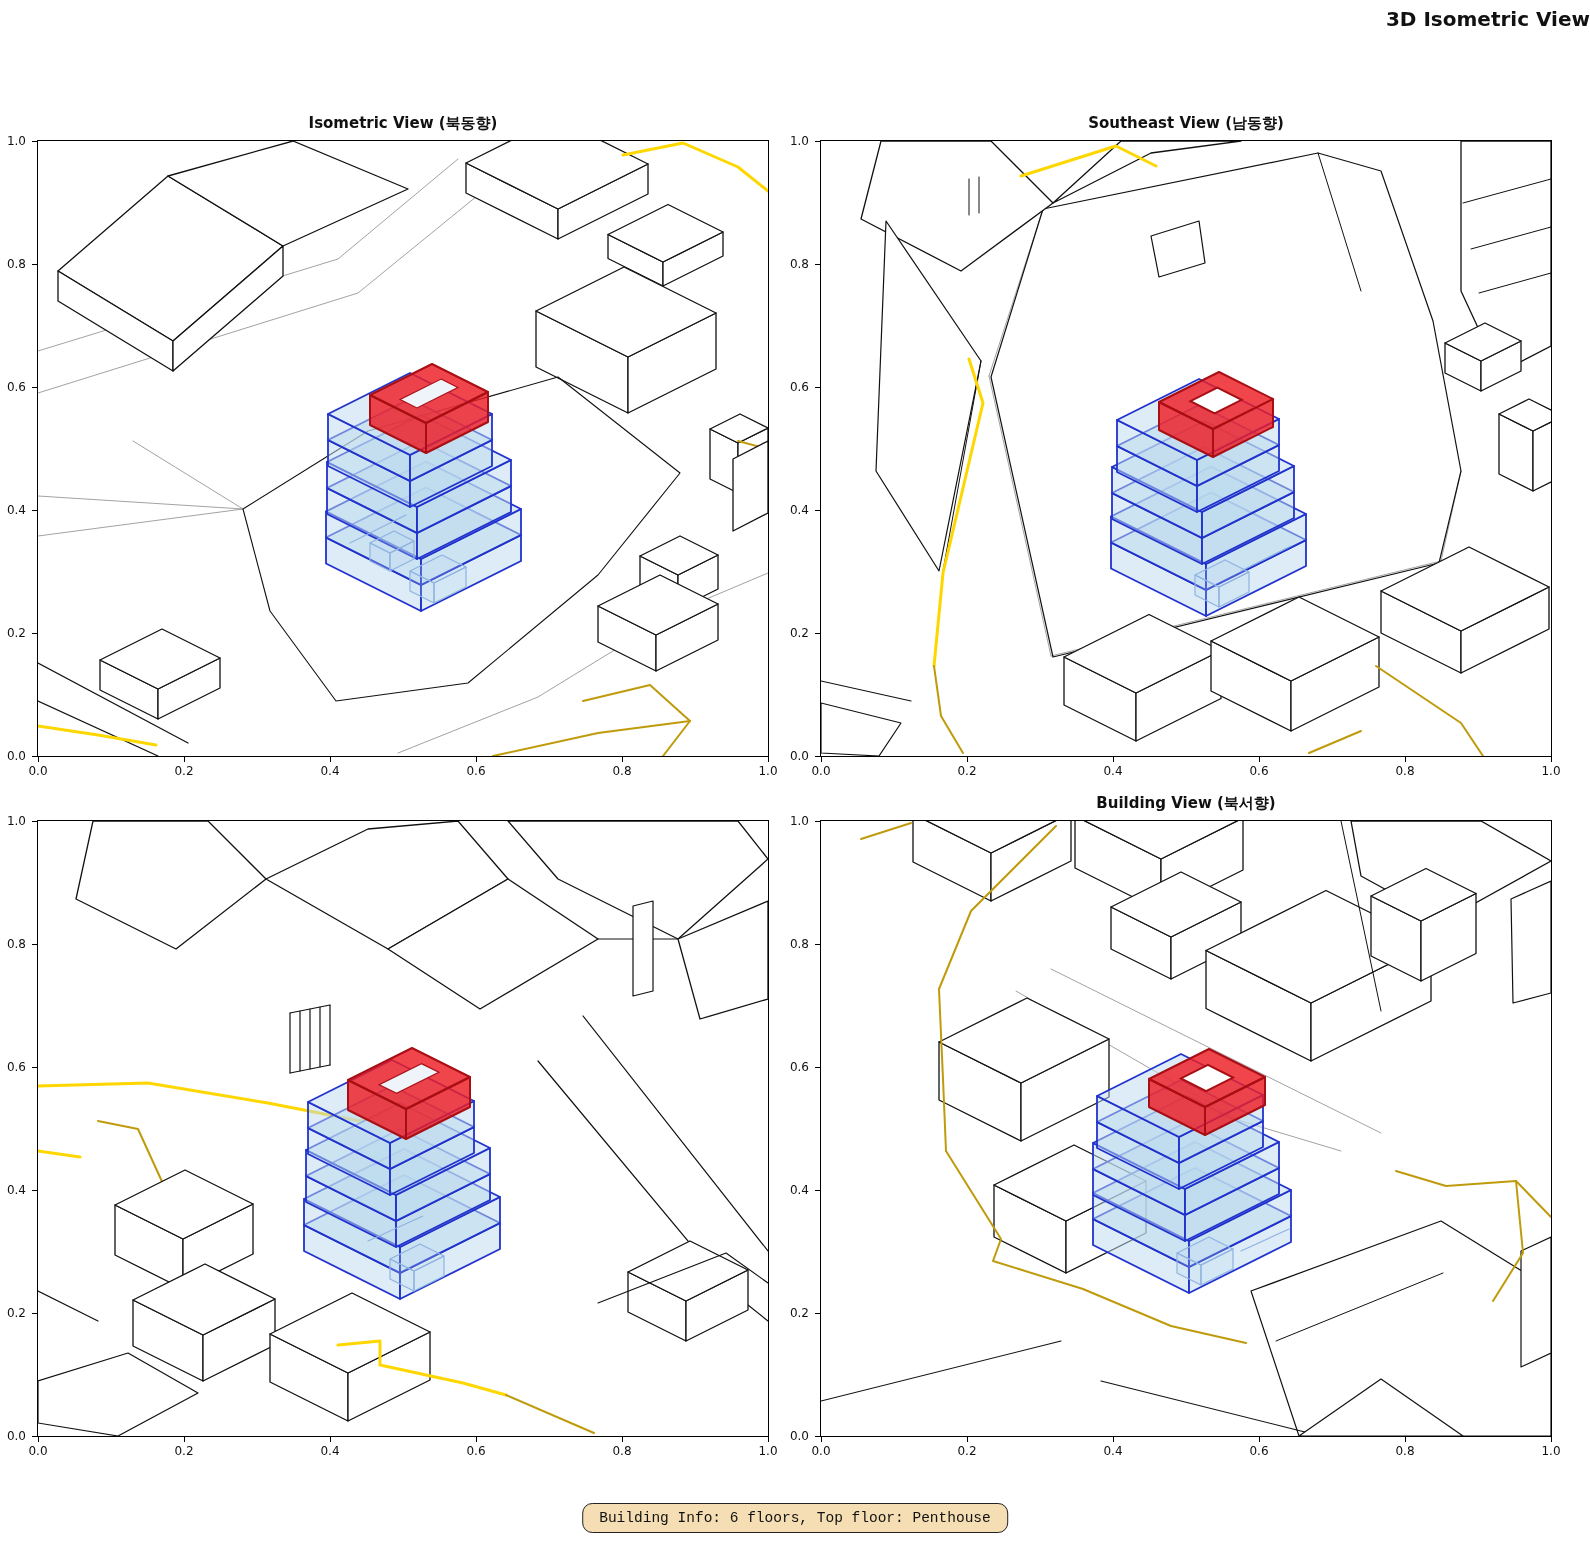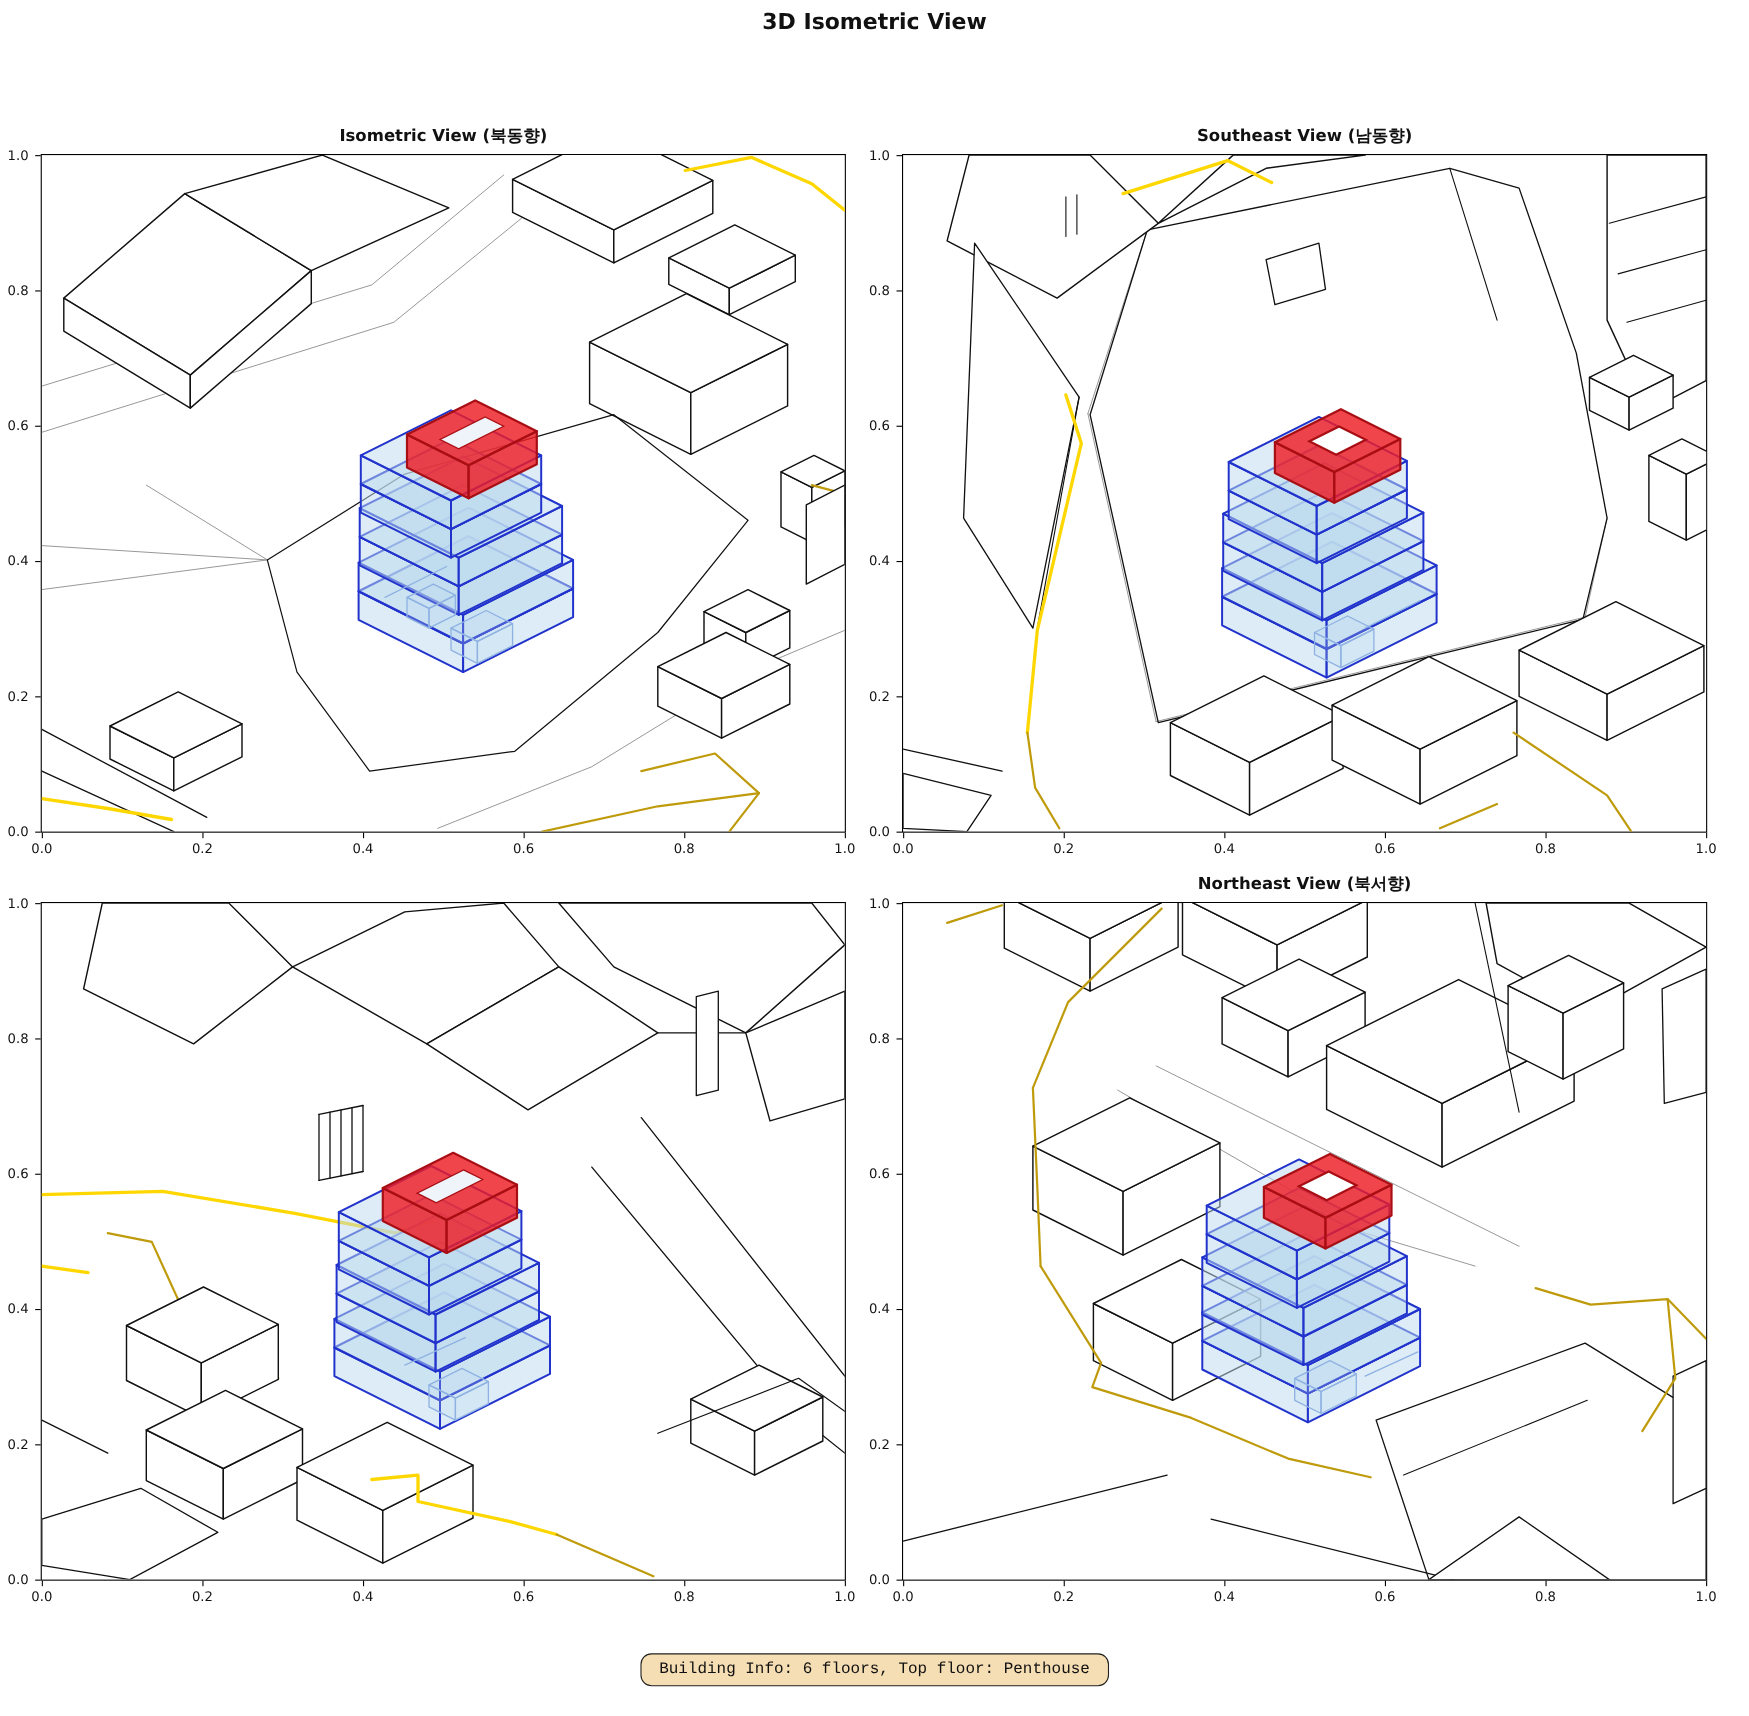--- a/index.html
+++ b/index.html
@@ -1,18 +1,18 @@
 <!DOCTYPE html>
 <html><head>
 <meta charset="utf-8">
 <style>
   html,body{margin:0;padding:0;background:#fff;}
   body{width:1590px;height:1560px;position:relative;overflow:hidden;
        font-family:"DejaVu Sans","Liberation Sans",sans-serif;color:#111;}
-  .fig-head{position:absolute;top:6px;left:0;width:100%;text-align:center;}
+  .fig-head{position:absolute;top:6px;left:0;width:100%;text-align:right;}
   .fig-title,.fig-sub{font-size:20px;font-weight:bold;line-height:1.35;color:#111;}
   .axes{position:absolute;width:730px;height:615px;border:1px solid #000;background:#fff;}
   .q0{left:37px;top:140px}.q1{left:820px;top:140px}.q2{left:37px;top:820px}.q3{left:820px;top:820px}
   .axes svg{position:absolute;left:0;top:0;width:730px;height:615px;overflow:hidden;display:block;}
   .ax-title{position:absolute;top:-27px;left:0;right:0;text-align:center;
             font-size:15px;font-weight:bold;white-space:nowrap;}
   .xticks{position:absolute;left:0;right:0;top:100%;height:26px;}
   .yticks{position:absolute;right:100%;top:0;bottom:0;width:42px;}
   .xt{position:absolute;top:8px;transform:translateX(-50%);font-size:12px;}
   .xm{position:absolute;top:1px;width:0;height:5px;border-left:1px solid #000;}
@@ -319,21 +319,21 @@
         <i class="xm" style="left: 60%;"></i>
         <span class="xt" style="left: 60%;">0.6</span>
         <i class="xm" style="left: 80%;"></i>
         <span class="xt" style="left: 80%;">0.8</span>
         <i class="xm" style="left: 100%;"></i>
         <span class="xt" style="left: 100%;">1.0</span>
       </div>
   </div>
 
   <div class="axes q3">
-    <div class="ax-title">Northeast View (북서향)</div>
+    <div class="ax-title">Building View (북서향)</div>
     <svg viewBox="0 0 730 615">
         <polyline points="195,170 420,300 520,330" fill="none" stroke="#8a8a8a" stroke-width="0.8" stroke-linecap="round" stroke-linejoin="round"></polyline>
         <polyline points="230,148 560,312" fill="none" stroke="#8a8a8a" stroke-width="0.8" stroke-linecap="round" stroke-linejoin="round"></polyline>
         <polygon points="170,80 92,41 92,-7 170,32" fill="#ffffff" stroke="#111111" stroke-width="1.3" stroke-linejoin="round" fill-opacity="1"></polygon>
         <polygon points="170,80 250,40 250,-8 170,32" fill="#ffffff" stroke="#111111" stroke-width="1.3" stroke-linejoin="round" fill-opacity="1"></polygon>
         <polygon points="170,32 250,-8 172,-47 92,-7" fill="#ffffff" stroke="#111111" stroke-width="1.3" stroke-linejoin="round" fill-opacity="1"></polygon>
         <polygon points="340,90 254,47 254,-5 340,38" fill="#ffffff" stroke="#111111" stroke-width="1.3" stroke-linejoin="round" fill-opacity="1"></polygon>
         <polygon points="340,90 422,49 422,-3 340,38" fill="#ffffff" stroke="#111111" stroke-width="1.3" stroke-linejoin="round" fill-opacity="1"></polygon>
         <polygon points="340,38 422,-3 336,-46 254,-5" fill="#ffffff" stroke="#111111" stroke-width="1.3" stroke-linejoin="round" fill-opacity="1"></polygon>
         <polygon points="350,158 290,128 290,86 350,116" fill="#ffffff" stroke="#111111" stroke-width="1.3" stroke-linejoin="round" fill-opacity="1"></polygon>

